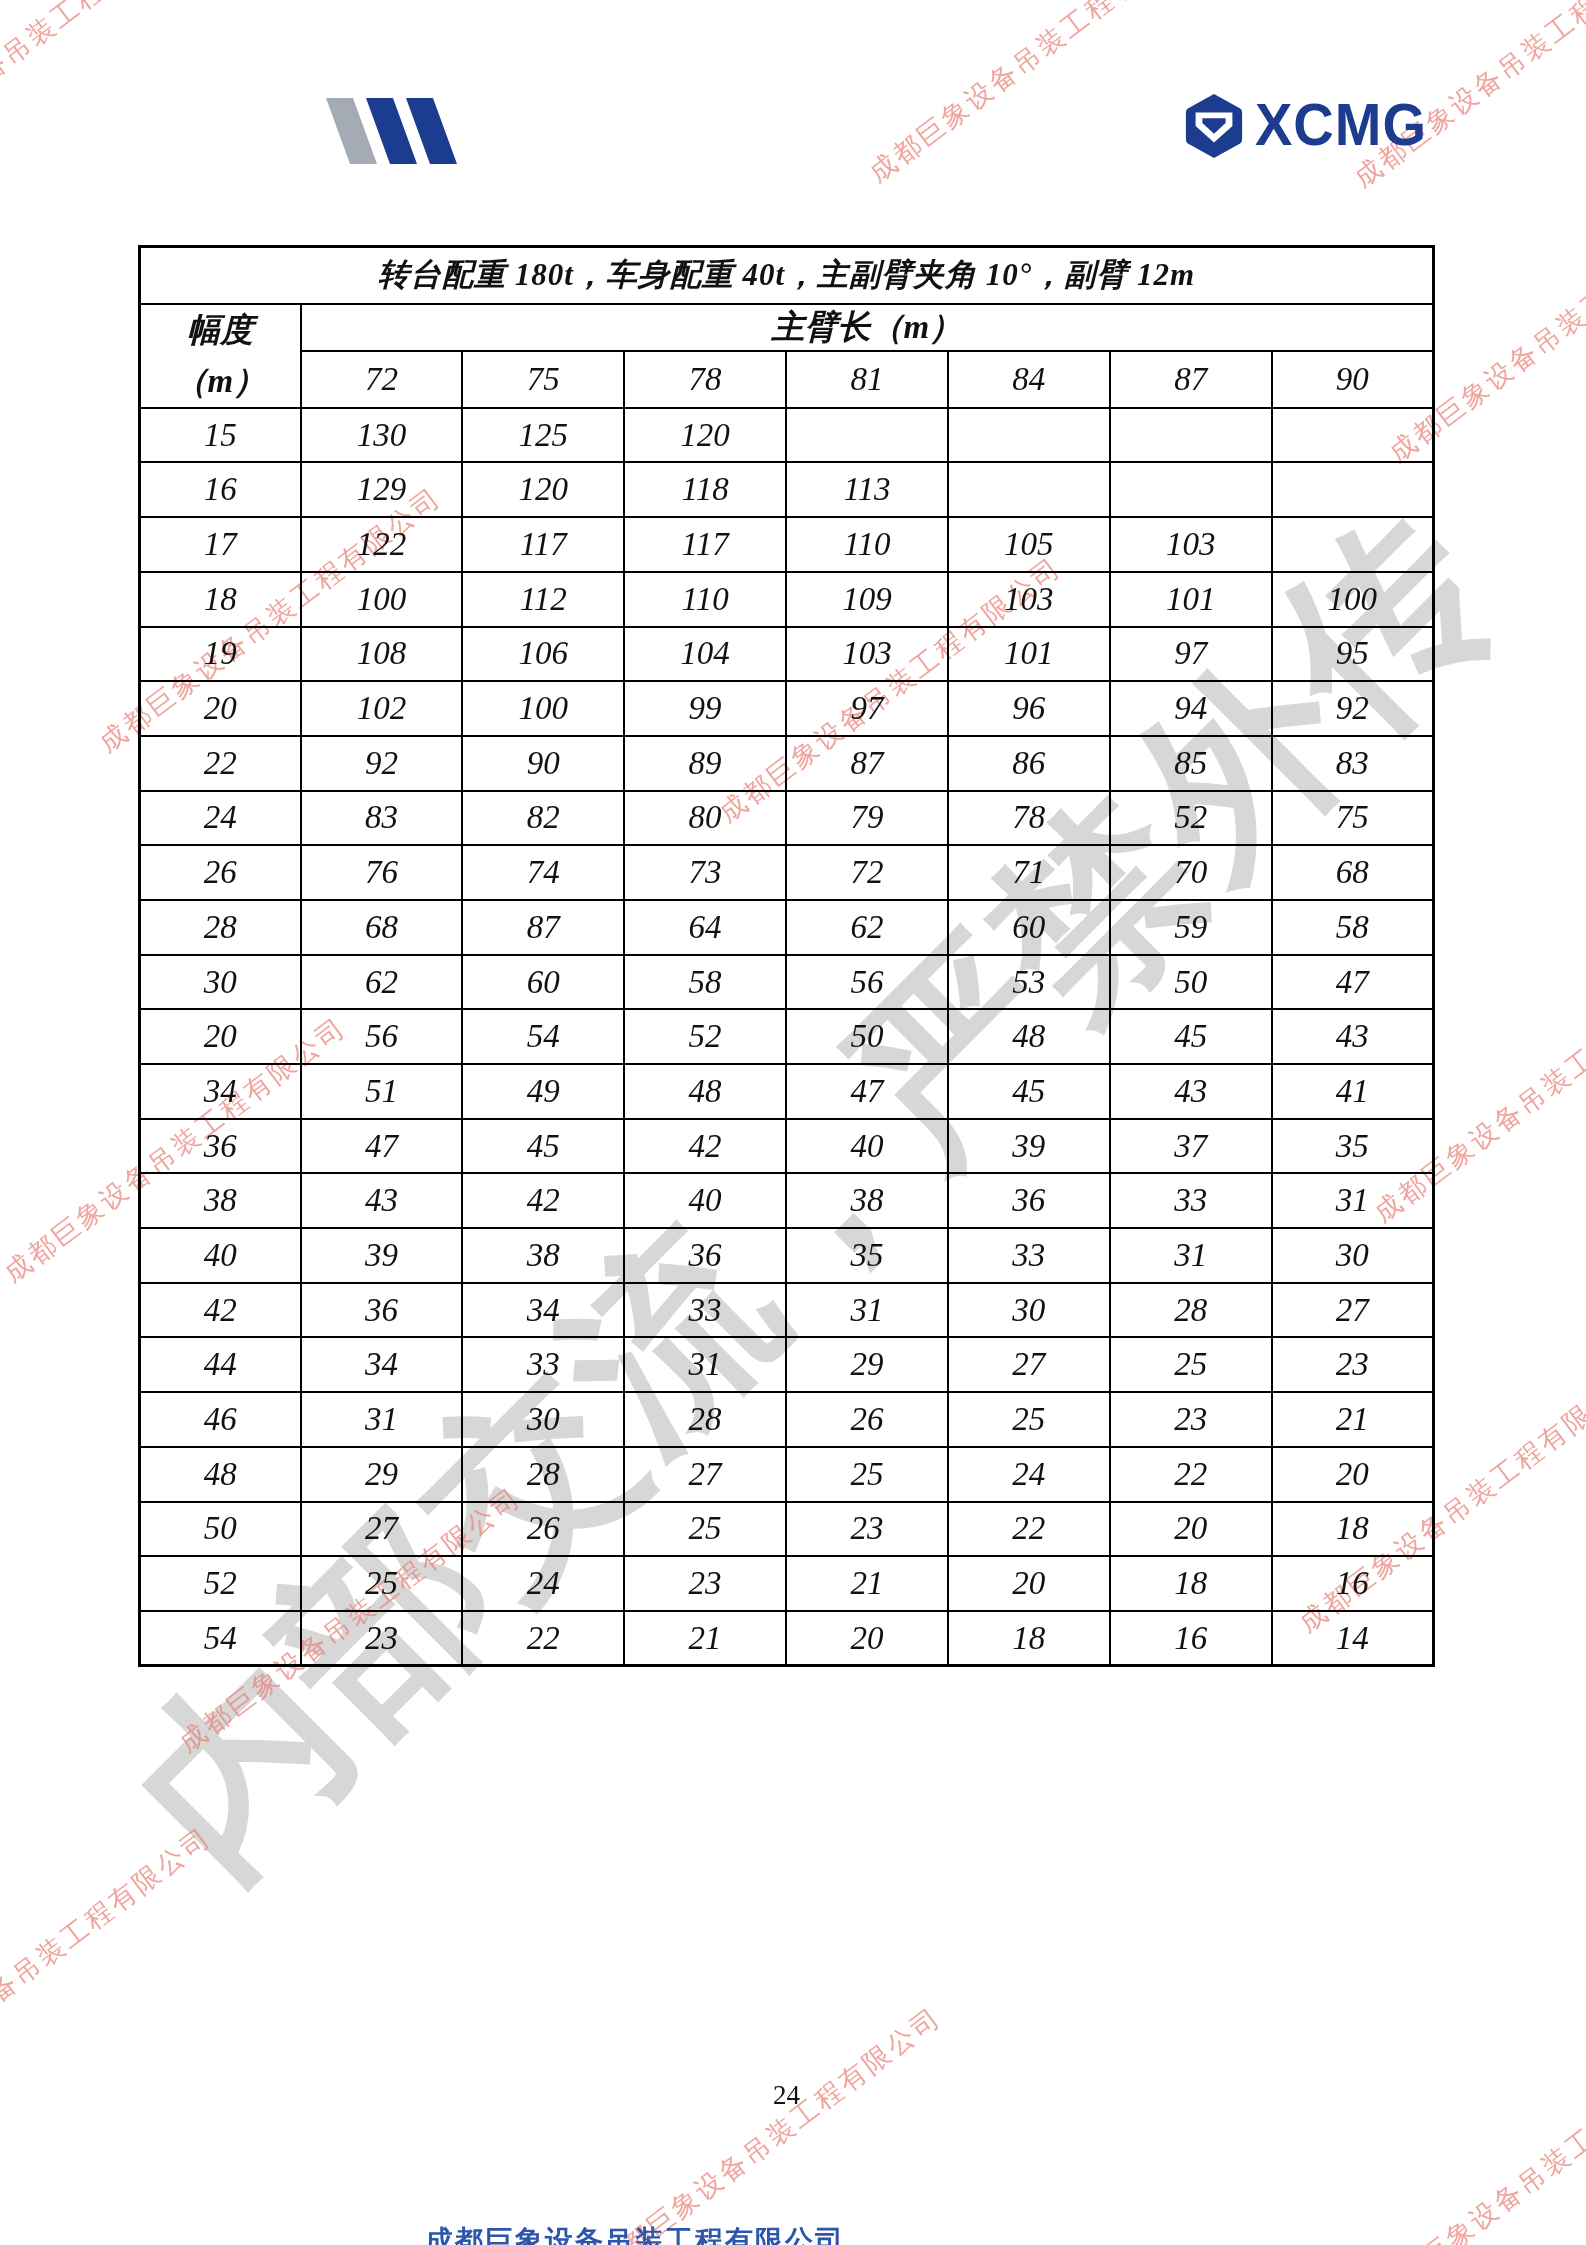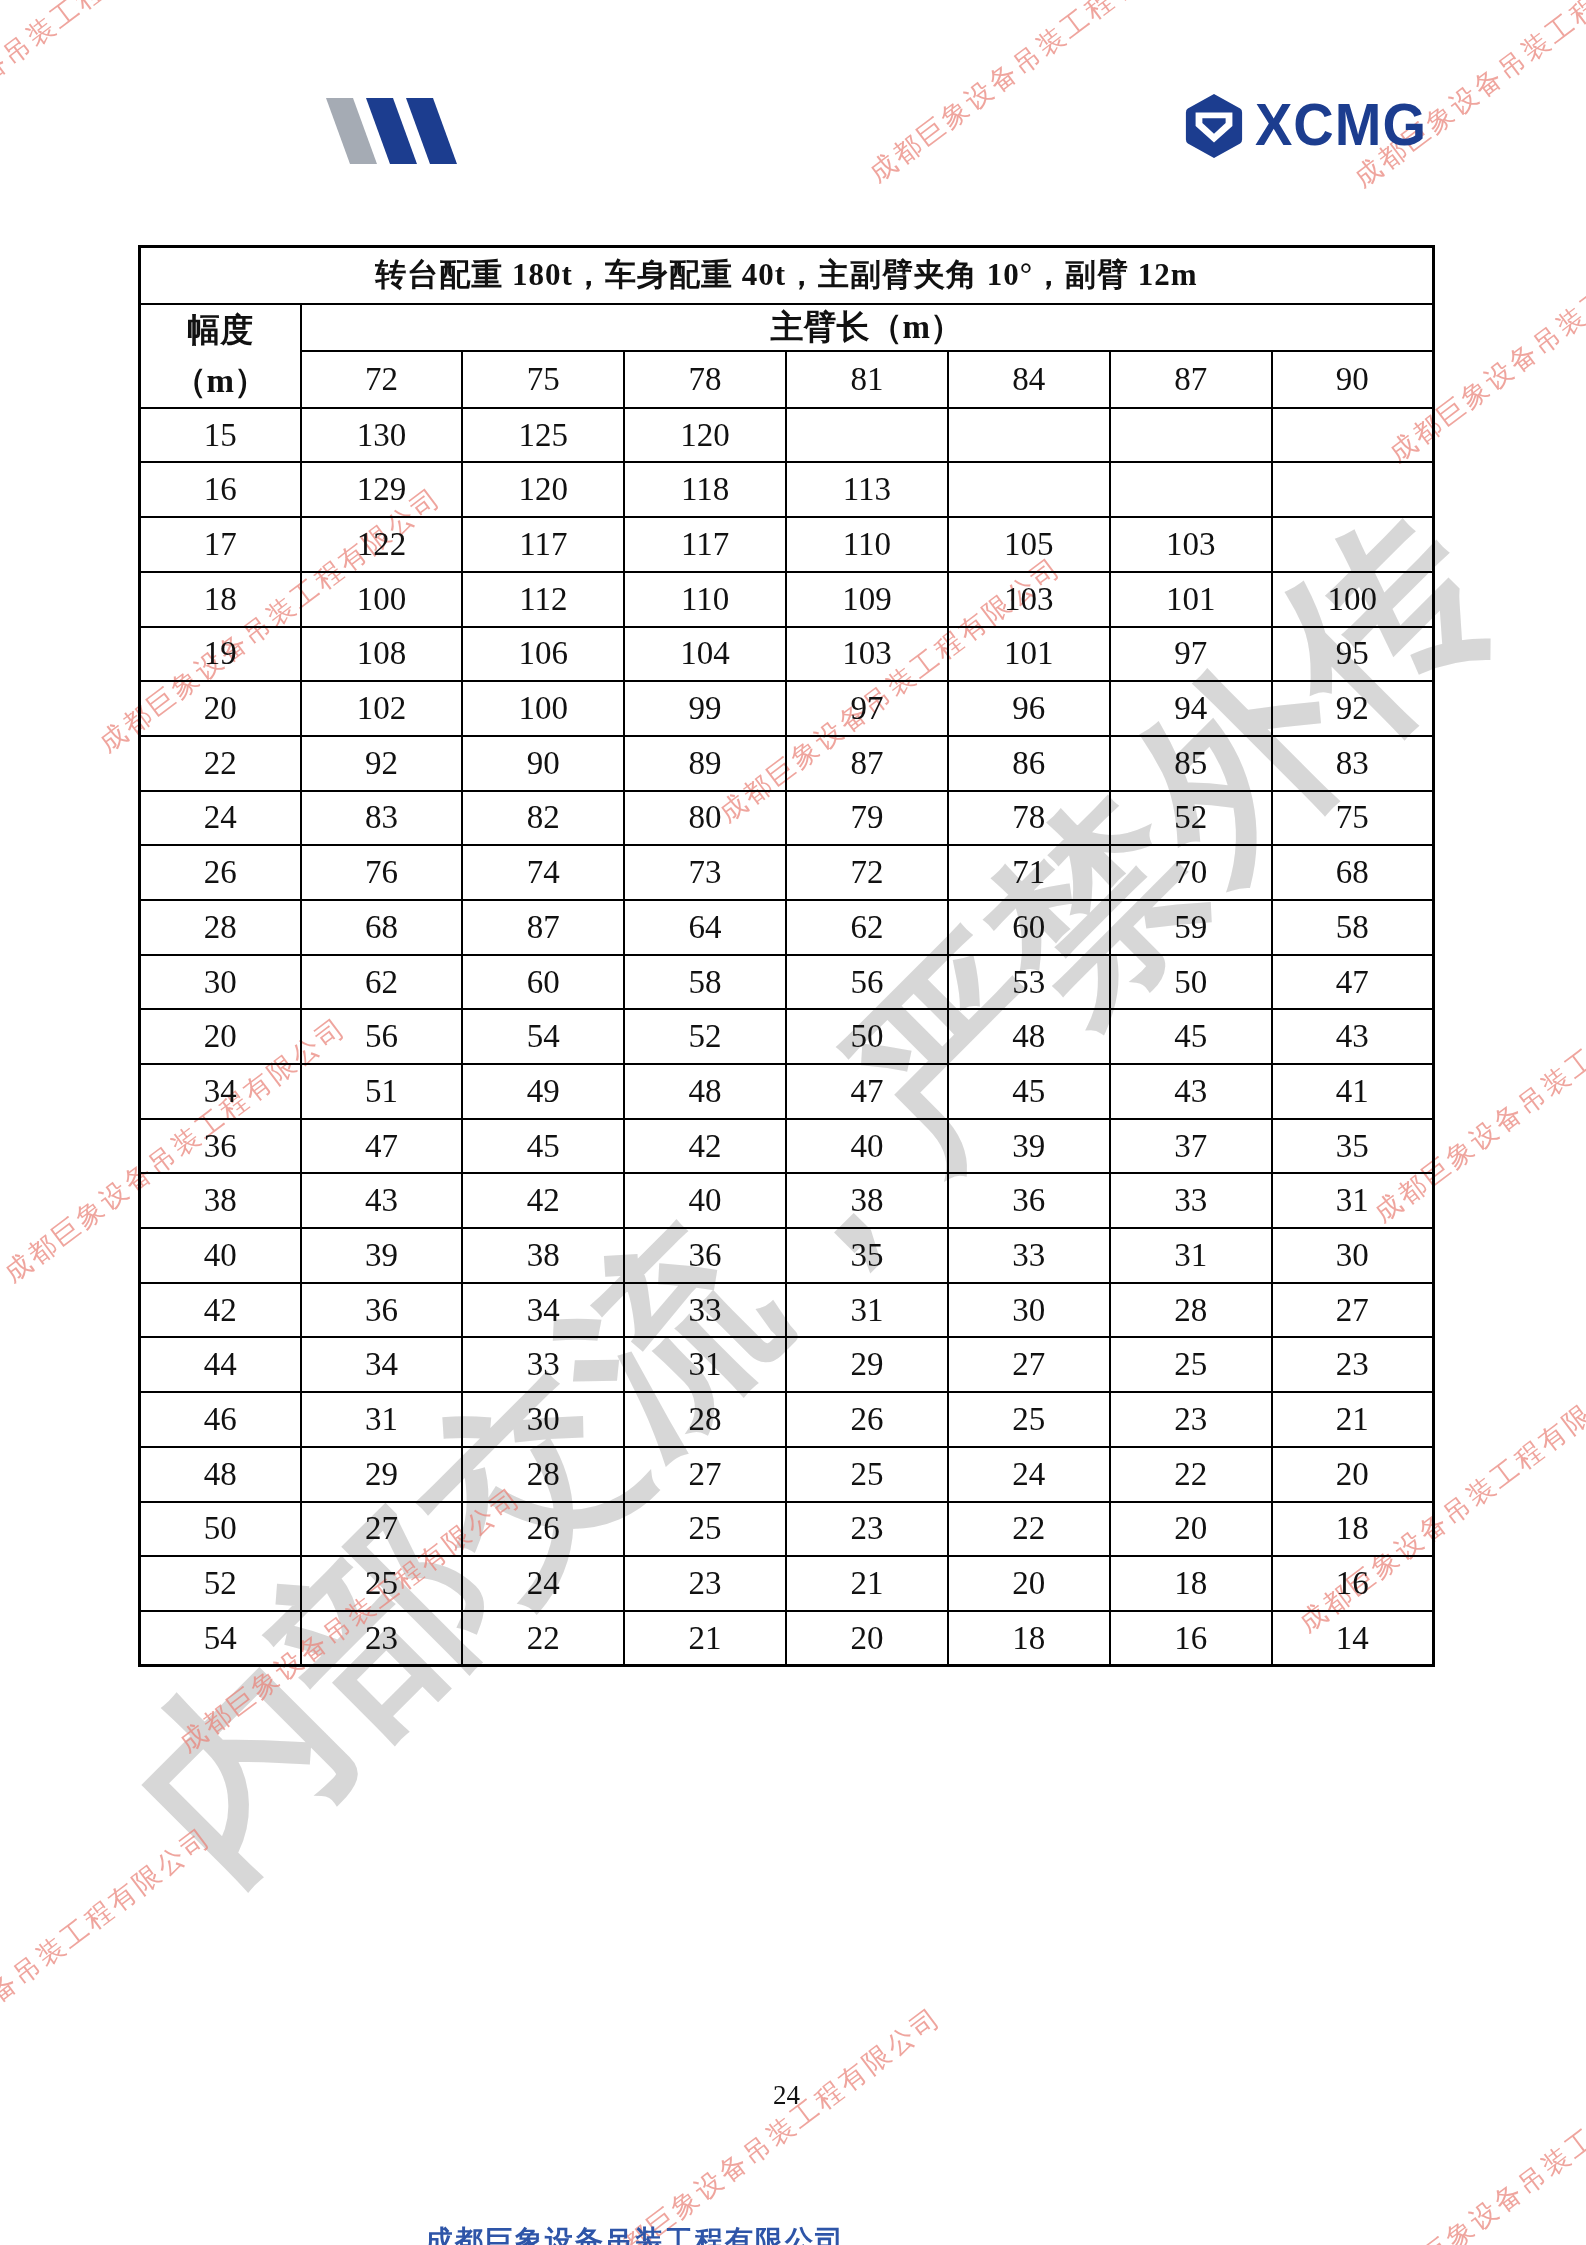--- a/index.html
+++ b/index.html
@@ -47,21 +47,21 @@
     font-weight:bold;font-size:56px;letter-spacing:1px;
     margin-left:10px;transform:scaleY(1.05);
   }
 
   
   table.cap{
     position:absolute;left:138px;top:245px;width:1297px;z-index:1;
     border-collapse:collapse;table-layout:fixed;
     background:transparent;
   }
-  table.cap{border:3px solid #000;}
+  table.cap{border:3px solid #000;font-style:italic;}
   table.cap td{
     border:2px solid #000;
     text-align:center;vertical-align:middle;
     font-size:33px;color:#111;
     padding:0;overflow:hidden;
   }
   tr.t-title{height:57px;}
   tr.t-title td{font-weight:bold;font-size:31px;letter-spacing:1px;}
   tr.t-head1{height:44px;}
   tr.t-head2{height:56px;}

